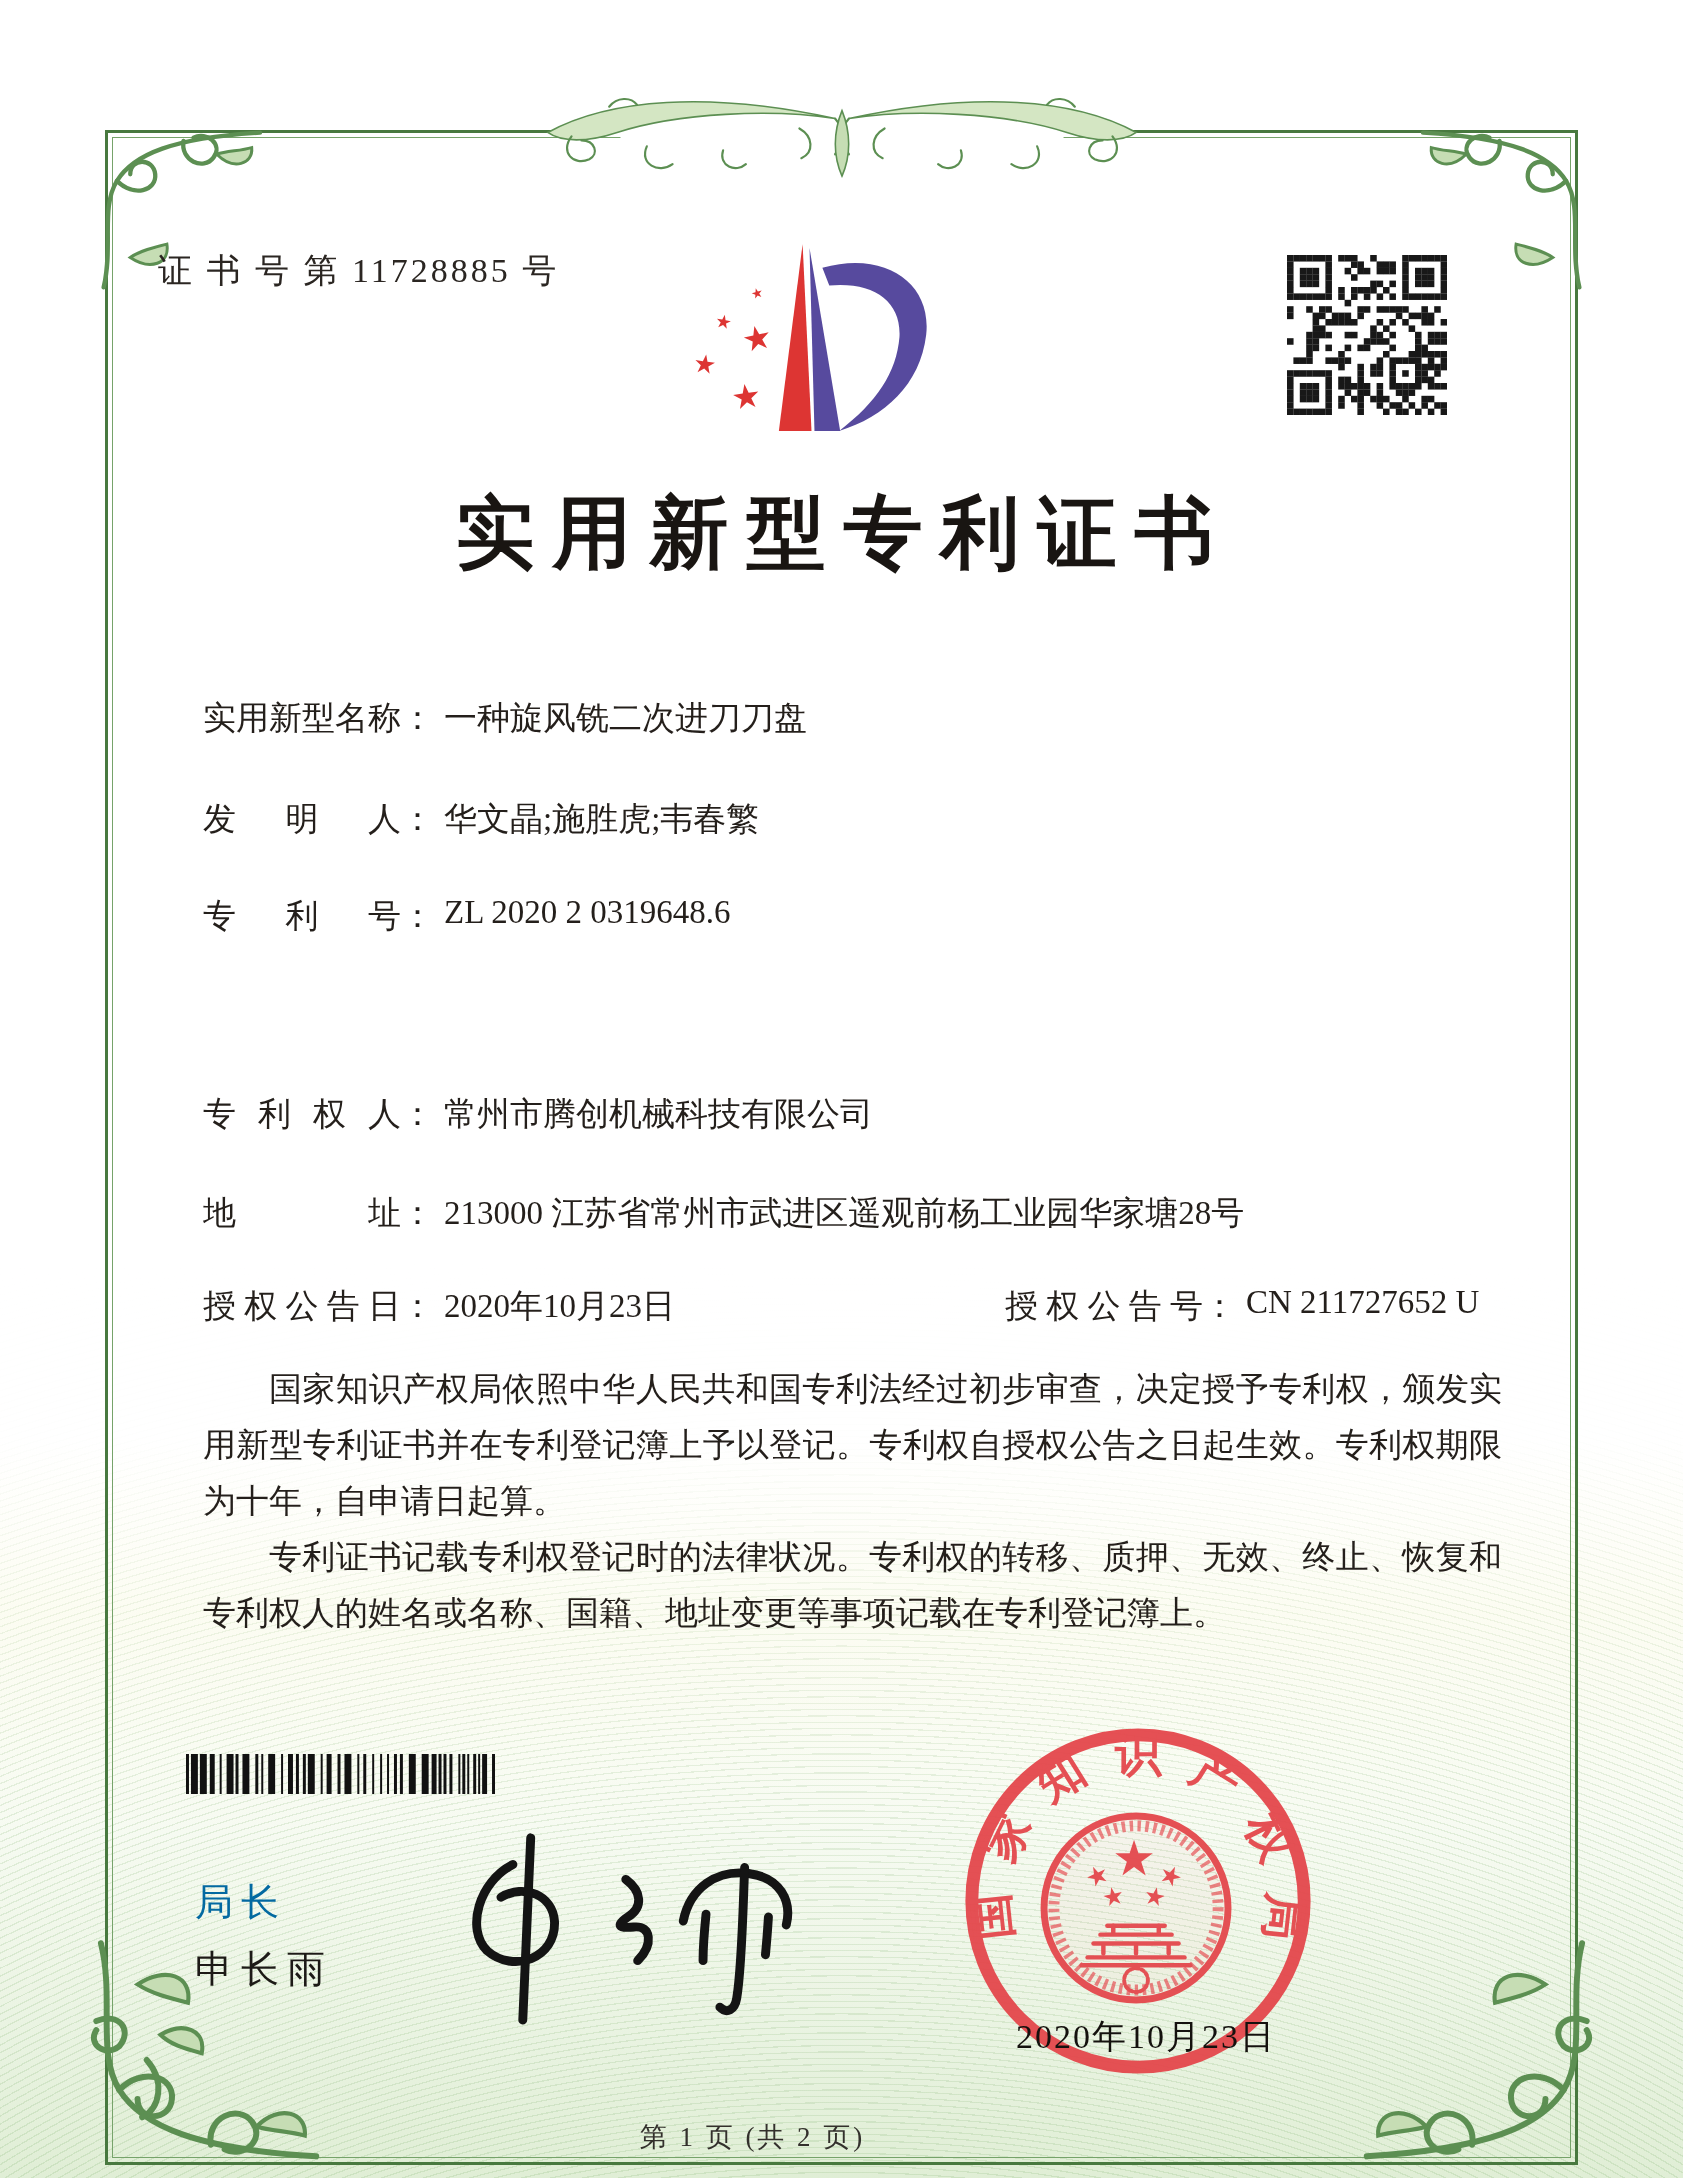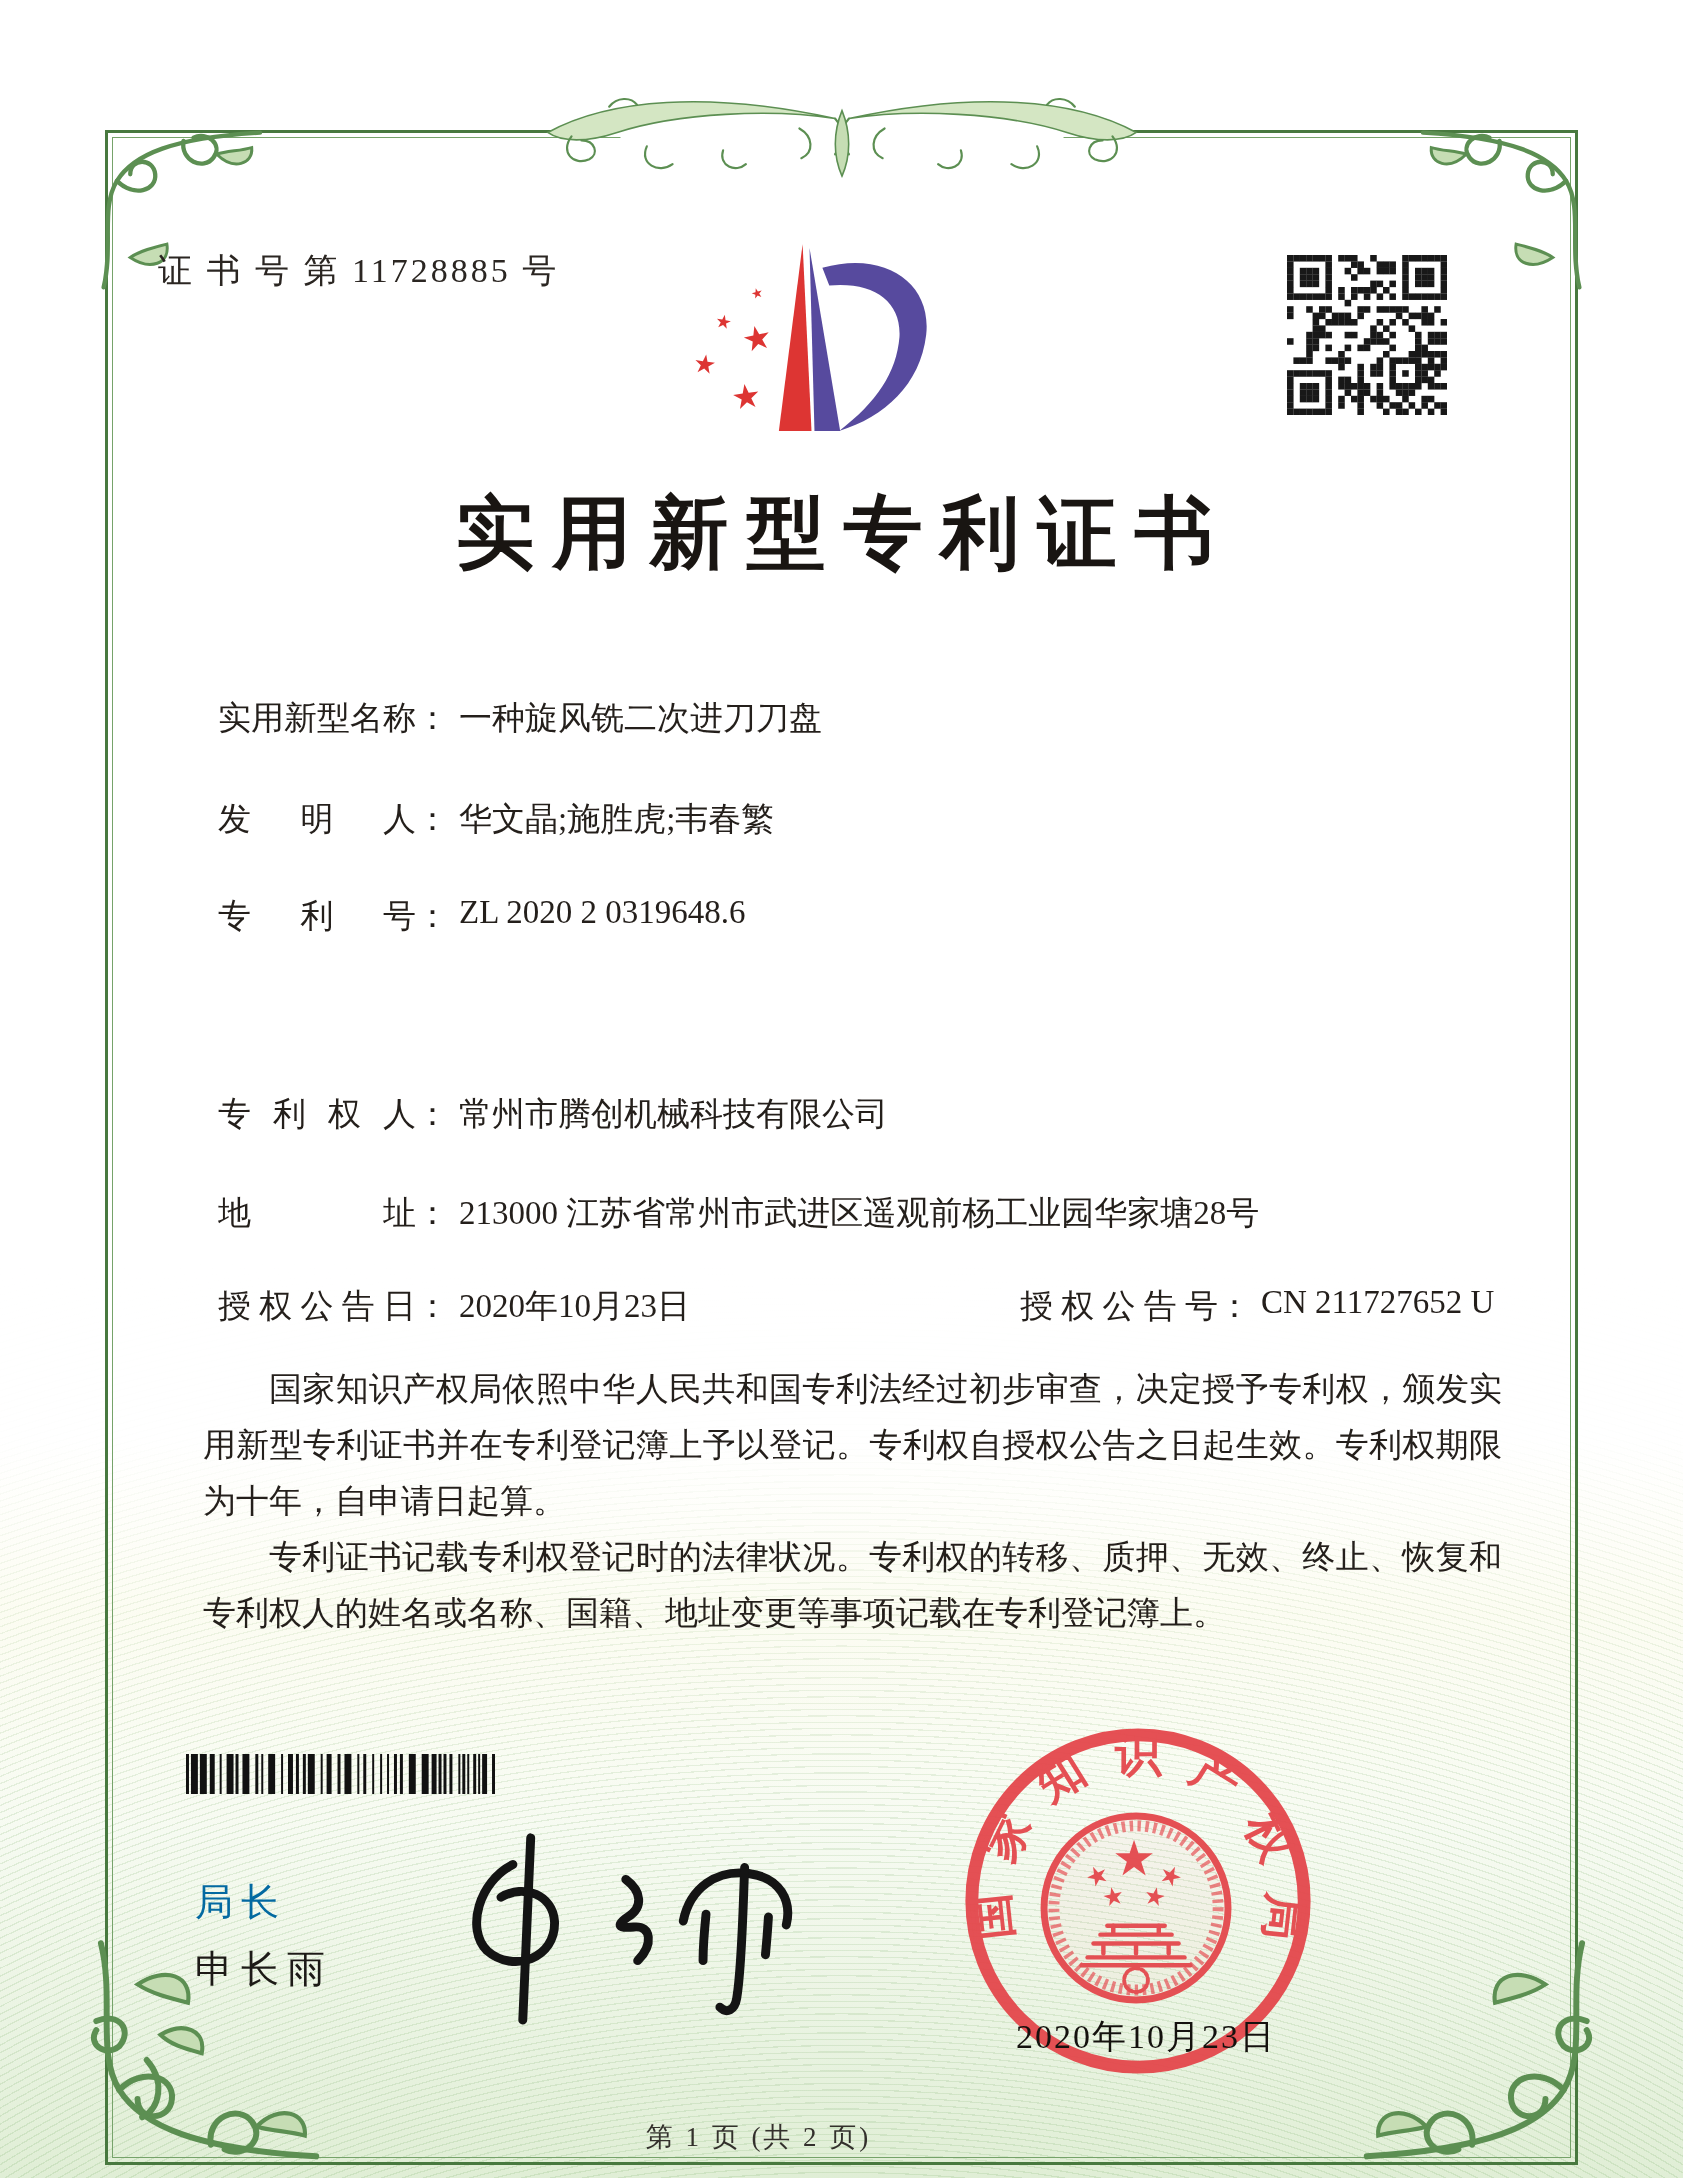--- a/index.html
+++ b/index.html
@@ -32,39 +32,39 @@
   .corner.br{right:73px;bottom:-8px;width:262px;height:252px;transform:scaleX(-1);}
   .top-ornament{position:absolute;left:50%;transform:translateX(-50%);top:61px;width:644px;height:134px;z-index:2;}
 
   .cert-number{position:absolute;left:158px;top:248px;z-index:3;font-size:34px;letter-spacing:3px;color:#2b2622;}
   .logo{position:absolute;left:683px;top:236px;width:257px;height:200px;z-index:3;}
   .qr{position:absolute;left:1287px;top:255px;width:160px;height:160px;z-index:3;}
   .title{
     position:absolute;left:0;top:481px;width:100%;z-index:3;text-align:center;
     font-size:79px;font-weight:bold;letter-spacing:18px;padding-left:4px;box-sizing:border-box;color:#191512;
   }
-  .field-row{position:absolute;left:203px;z-index:3;font-size:33px;white-space:nowrap;margin-left:15px;}
+  .field-row{position:absolute;left:203px;z-index:3;font-size:33px;white-space:nowrap;}
   .flabel{display:inline-block;width:198px;text-align:justify;text-align-last:justify;vertical-align:top;}
   .fcolon{display:inline-block;vertical-align:top;}
   .fvalue{display:inline-block;margin-left:10px;vertical-align:top;}
   .pair2{position:absolute;left:802px;top:0;}
   .row1{top:696px}.row2{top:797px}.row3{top:894px}.row4{top:993px}
   .row5{top:1092px}.row6{top:1191px}.row7{top:1284px}
 
   .legal{position:absolute;left:203px;top:1361px;width:1299px;z-index:3;font-size:33px;line-height:56px;text-align:justify;}
   .legal p{margin:0;text-indent:2em;}
 
   .barcode{position:absolute;left:186px;top:1754px;width:309px;height:40px;z-index:3;}
   .signer-title{position:absolute;left:195px;top:1877px;z-index:3;font-size:38px;letter-spacing:8px;color:#0369a1;}
   .signer-name{position:absolute;left:195px;top:1944px;z-index:3;font-size:38px;letter-spacing:8px;color:#1d1a17;}
   .autograph{position:absolute;left:396px;top:1810px;width:416px;height:228px;z-index:4;}
 
   .seal{position:absolute;left:955px;top:1718px;width:366px;height:366px;z-index:3;opacity:0.94;}
   .seal-date{position:absolute;left:975px;top:2014px;width:342px;z-index:5;font-size:34px;text-align:center;letter-spacing:2px;color:#14110e;white-space:nowrap;}
-  .page-footer{position:absolute;left:0;top:2119px;width:1505px;z-index:3;font-size:27px;letter-spacing:3px;text-align:center;color:#33302c;padding-left:6px;}
+  .page-footer{position:absolute;left:0;top:2119px;width:1505px;z-index:3;font-size:27px;letter-spacing:3px;text-align:center;color:#33302c;}
 </style>
 </head>
 <body>
 
 <div class="page">
 
   <div class="waves"></div>
   <div class="frame"></div>
 
   <svg class="corner bl" viewBox="0 0 110 110">

